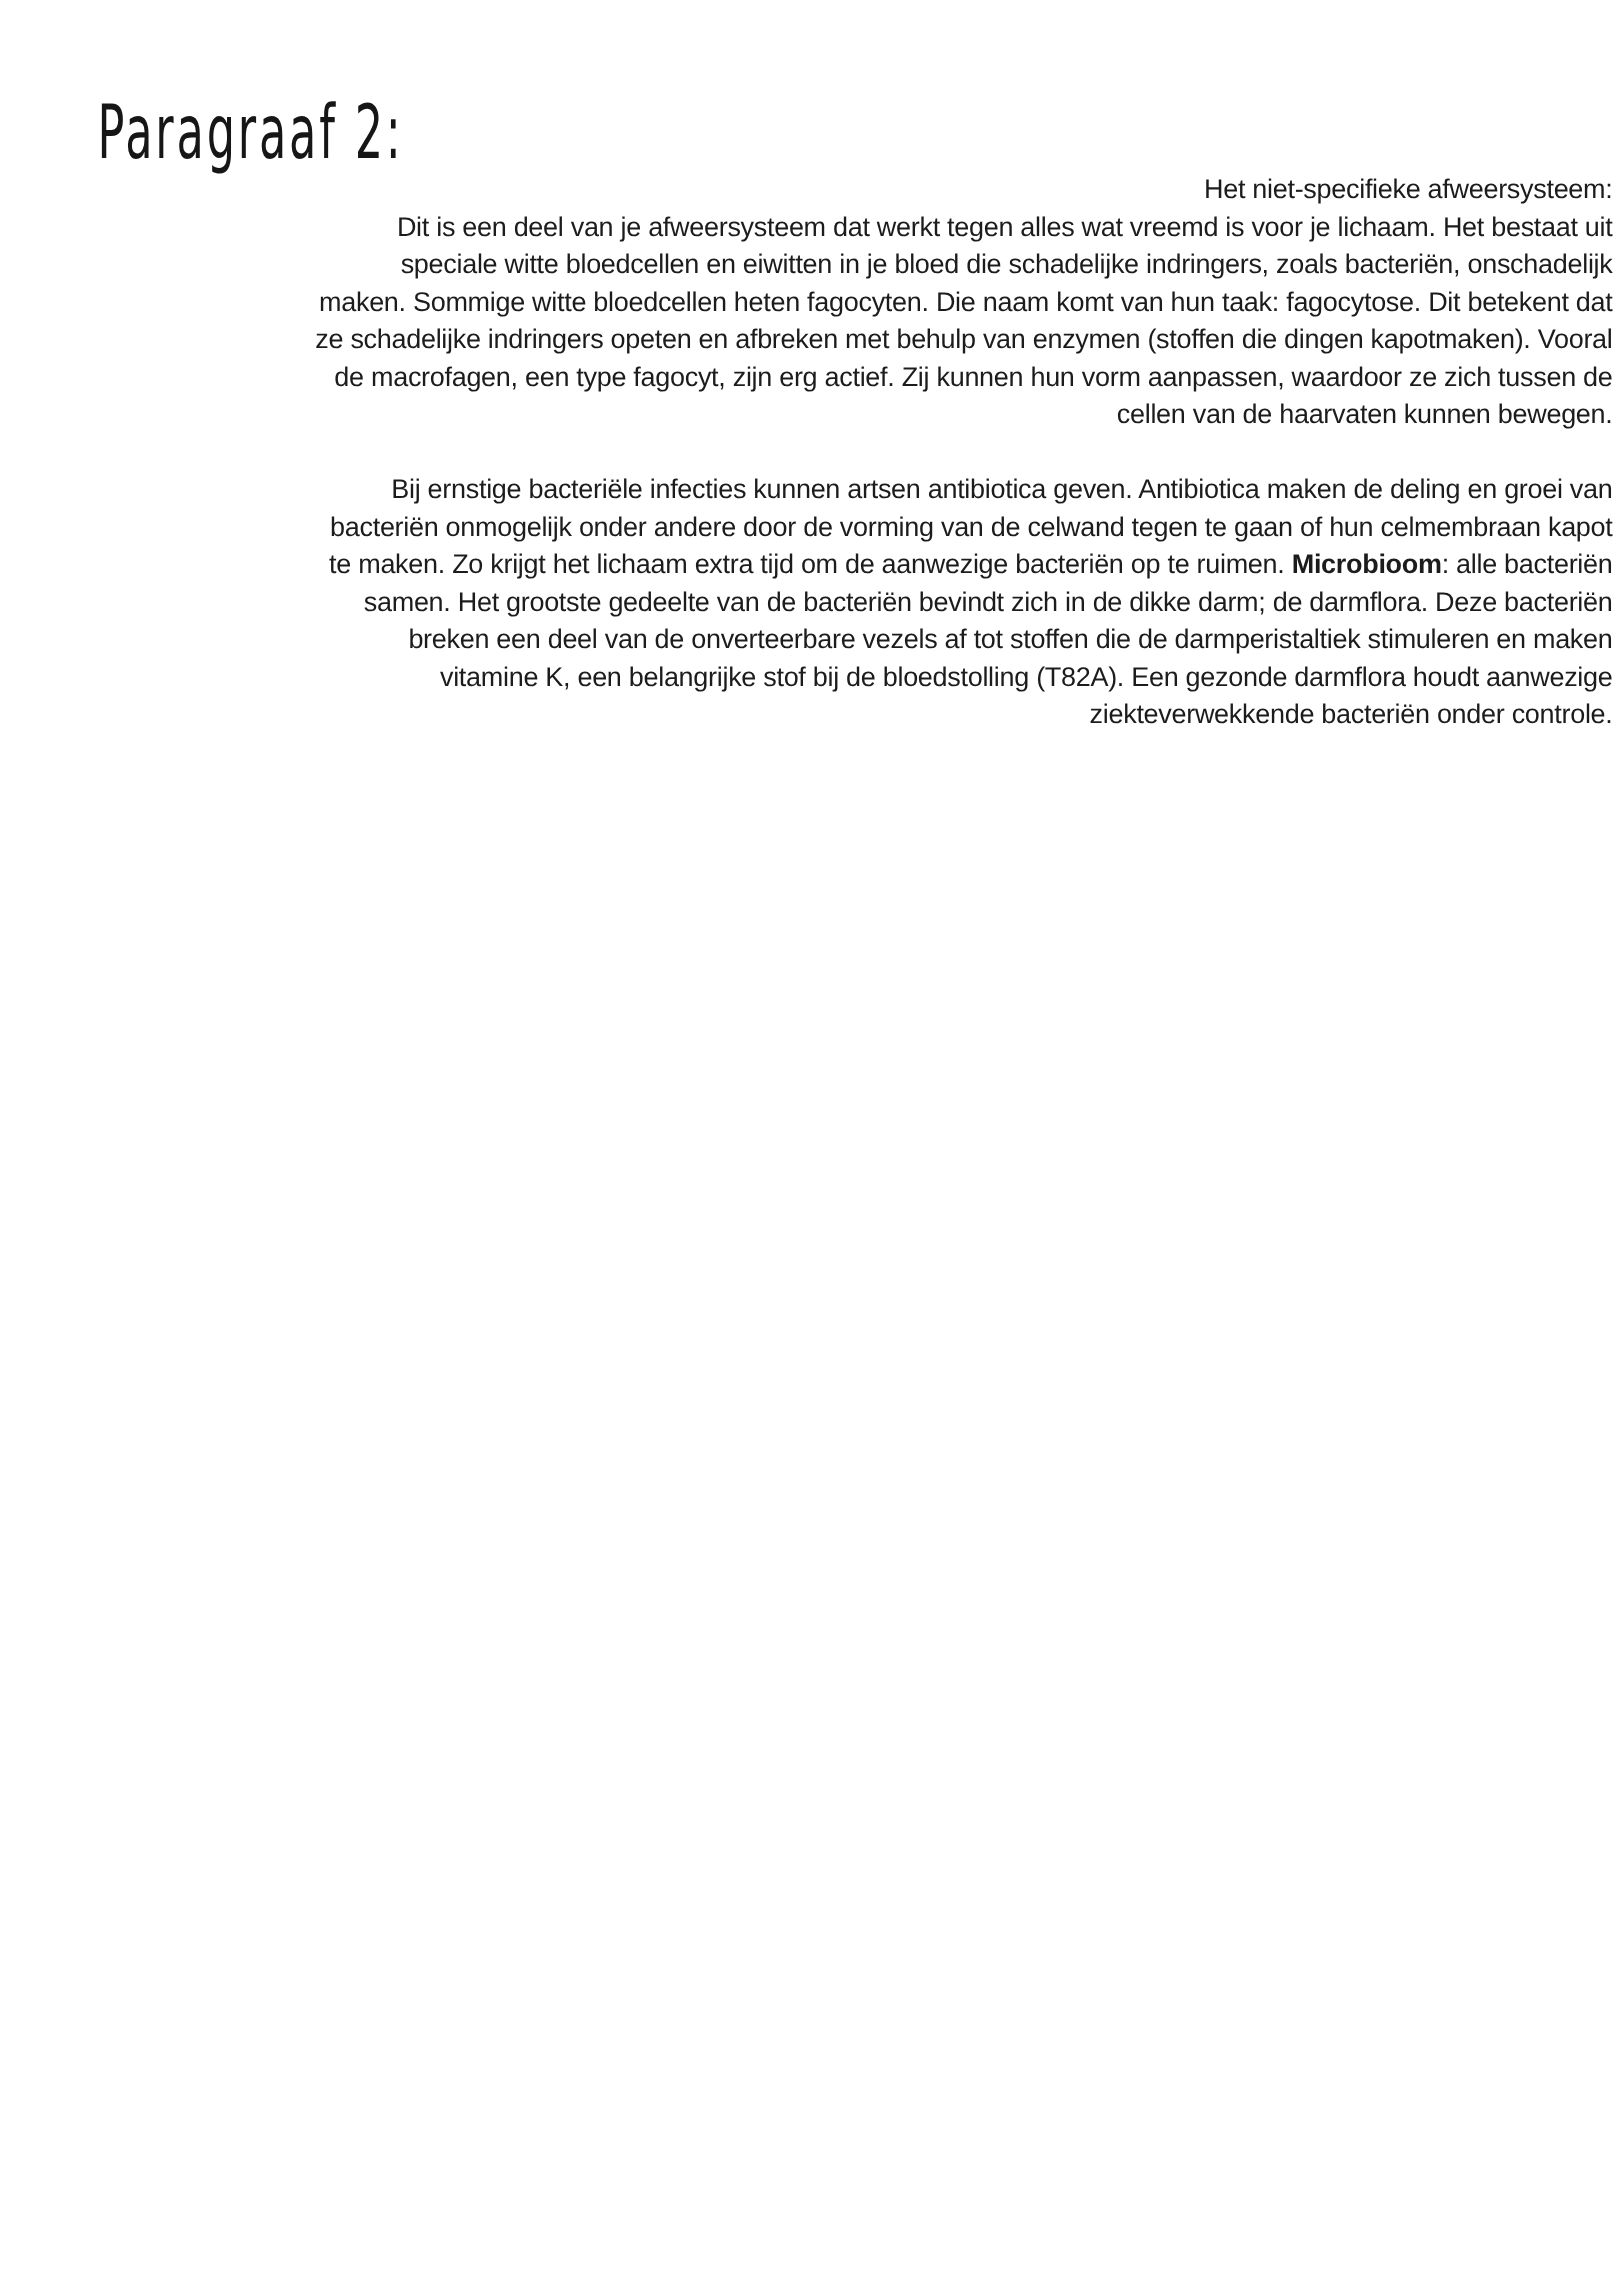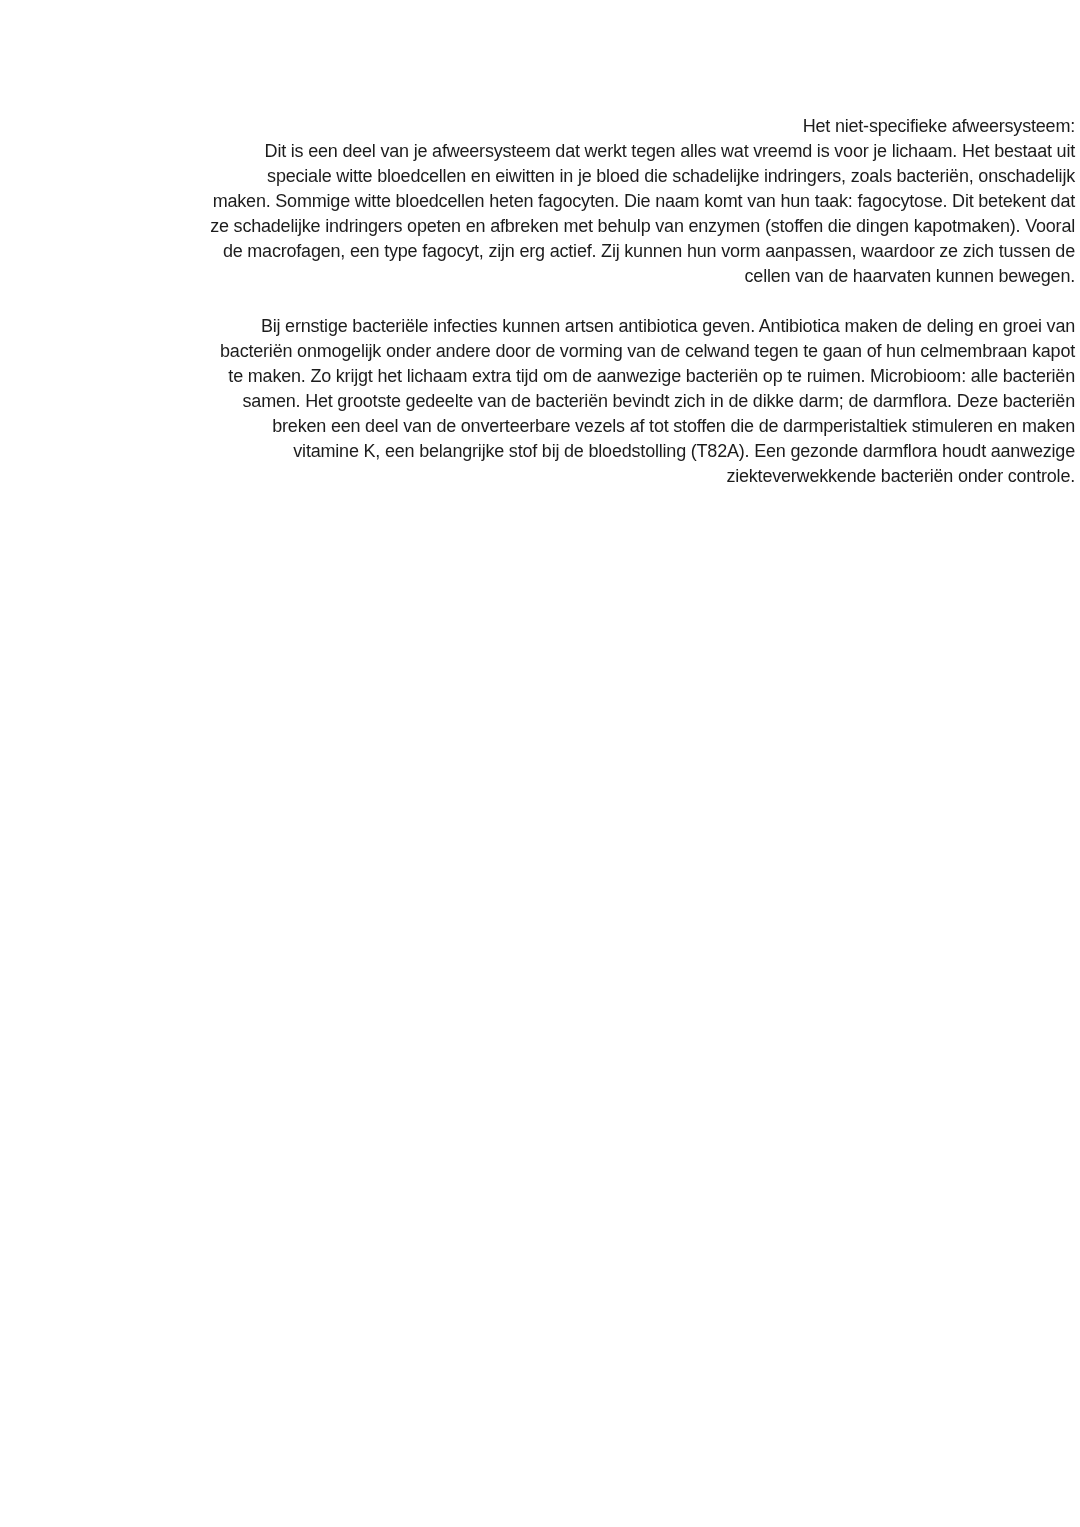--- a/index.html
+++ b/index.html
@@ -46,28 +46,31 @@
     text-align: right;
   }
   .para-block {
     white-space: pre-line;
     margin: 0 0 25px 0;
   }
   .para-block:last-child {
     margin-bottom: 0;
   }
   .seg-bold {
-    font-weight: normal;
+    font-weight: bold;
   }
 </style>
 </head>
 <body>
 
 <div class="page">
 
+  <div class="doc-heading">
+    <span class="heading-text">Paragraaf 2:</span>
+  </div>
 
   <div class="doc-body">
     <div class="para-block"><span>Het niet-specifieke afweersysteem:
 Dit is een deel van je afweersysteem dat werkt tegen alles wat vreemd is voor je lichaam. Het bestaat uit
 speciale witte bloedcellen en eiwitten in je bloed die schadelijke indringers, zoals bacteriën, onschadelijk
 maken. Sommige witte bloedcellen heten fagocyten. Die naam komt van hun taak: fagocytose. Dit betekent dat
 ze schadelijke indringers opeten en afbreken met behulp van enzymen (stoffen die dingen kapotmaken). Vooral
 de macrofagen, een type fagocyt, zijn erg actief. Zij kunnen hun vorm aanpassen, waardoor ze zich tussen de
 cellen van de haarvaten kunnen bewegen.</span></div>
     <div class="para-block"><span>Bij ernstige bacteriële infecties kunnen artsen antibiotica geven. Antibiotica maken de deling en groei van

